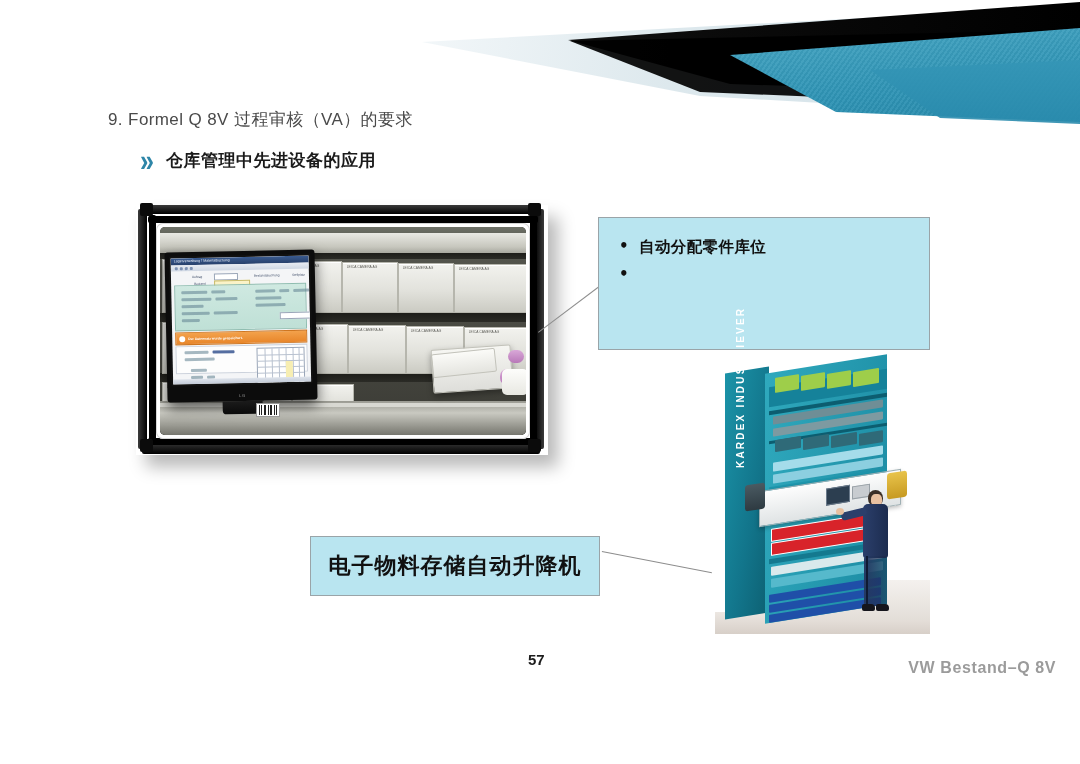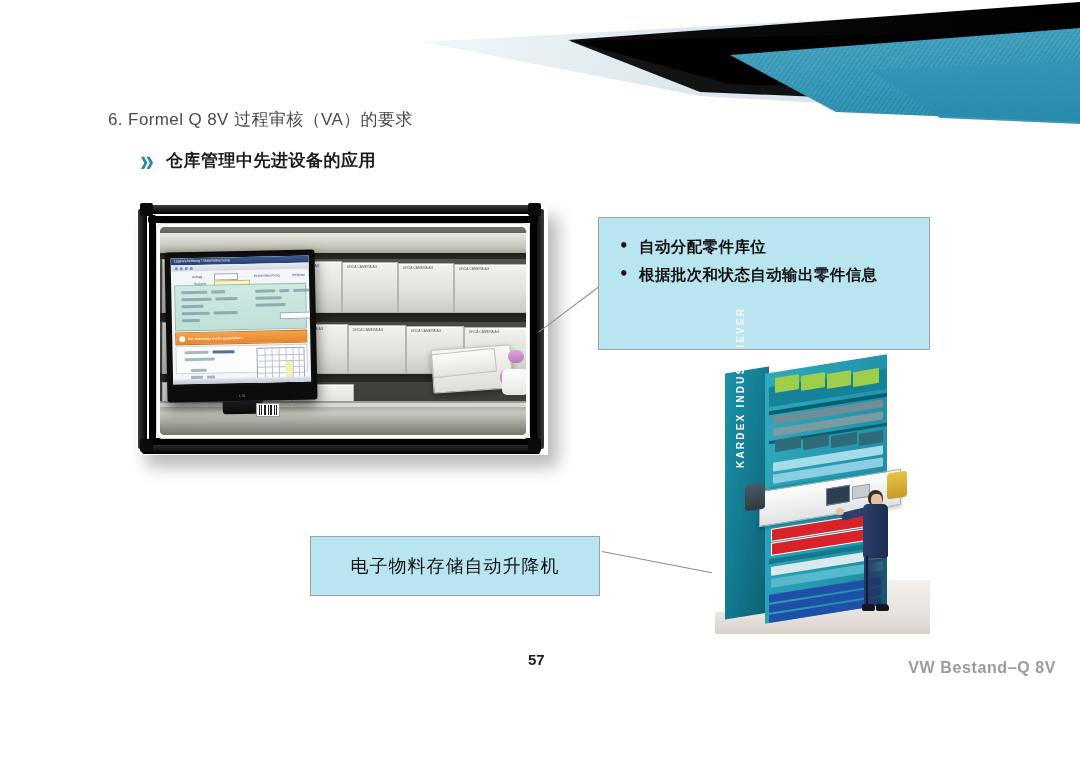--- a/index.html
+++ b/index.html
@@ -135,21 +135,21 @@
     box-sizing:border-box;font-family:"DejaVu Sans",sans-serif;color:#111;
   }
   #callout-top{left:598px;top:217px;width:332px;height:133px;padding:12px 14px 0 14px;}
   .co-title{font-size:16px;font-weight:700;letter-spacing:.5px;margin:0 0 6px 2px;}
   .co-list{list-style:none;margin:0;padding:0;}
   .co-item{display:flex;align-items:flex-start;gap:10px;margin:7px 0 0 6px;font-size:15.5px;font-weight:700;letter-spacing:.4px;}
   .co-dot{font-size:15px;line-height:1.2;}
   #callout-bottom{
     left:310px;top:536px;width:290px;height:60px;display:flex;align-items:center;justify-content:center;
   }
-  .co-bottom-txt{font-size:18px;font-weight:400;letter-spacing:1px;}
+  .co-bottom-txt{font-size:22px;font-weight:700;letter-spacing:1px;}
 
   
   .connector{position:absolute;background:#8d8d8d;transform-origin:0 0;height:1.3px;}
 
   
   .kardex{position:absolute;left:715px;top:362px;width:215px;height:272px;}
   .k-floor{position:absolute;left:0;bottom:0;width:215px;height:22px;background:linear-gradient(180deg,#ece7e2,#d7cfc8);}
   .k-floor2{position:absolute;left:96px;bottom:14px;width:119px;height:40px;background:linear-gradient(180deg,#f4f1ee,#e3ded8);}
   .k-side{
     position:absolute;left:10px;top:8px;width:44px;height:246px;
@@ -198,21 +198,21 @@
 <div class="slide">
 
   <div class="banner">
     <div class="band-light"></div>
     <div class="band-black"></div>
     <div class="band-black2"></div>
     <div class="band-teal"></div>
     <div class="band-teal2"></div>
   </div>
 
-  <div class="slide-title">6. Formel Q 8V 过程审核（VA）的要求</div>
+  <div class="slide-title">9. Formel Q 8V 过程审核（VA）的要求</div>
   <div class="subhead-row">
     <span class="chev">»</span>
     <span class="subhead-text">仓库管理中先进设备的应用</span>
   </div>
 
   <div class="photo-wrap">
     <div class="frame-shadow"></div>
     <div class="frame-bar fb-top"></div>
     <div class="frame-bar fb-bot"></div>
     <div class="frame-bar fb-left"></div>
@@ -381,21 +381,20 @@
   <div class="connector" style="left:538px;top:332px;width:85px;transform:rotate(-37deg);"></div>
 
   <div class="callout" id="callout-top">
     <ul class="co-list">
       <li class="co-item">
         <span class="co-dot">•</span>
         <span>自动分配零件库位</span>
       </li>
       <li class="co-item">
         <span class="co-dot">•</span>
-        <span>根据批次和状态自动输出零件信息</span>
       </li>
     </ul>
   </div>
 
   <div class="callout" id="callout-bottom">
     <span class="co-bottom-txt">电子物料存储自动升降机</span>
   </div>
 
   <div class="connector" style="left:602px;top:551px;width:112px;transform:rotate(11deg);"></div>
 

